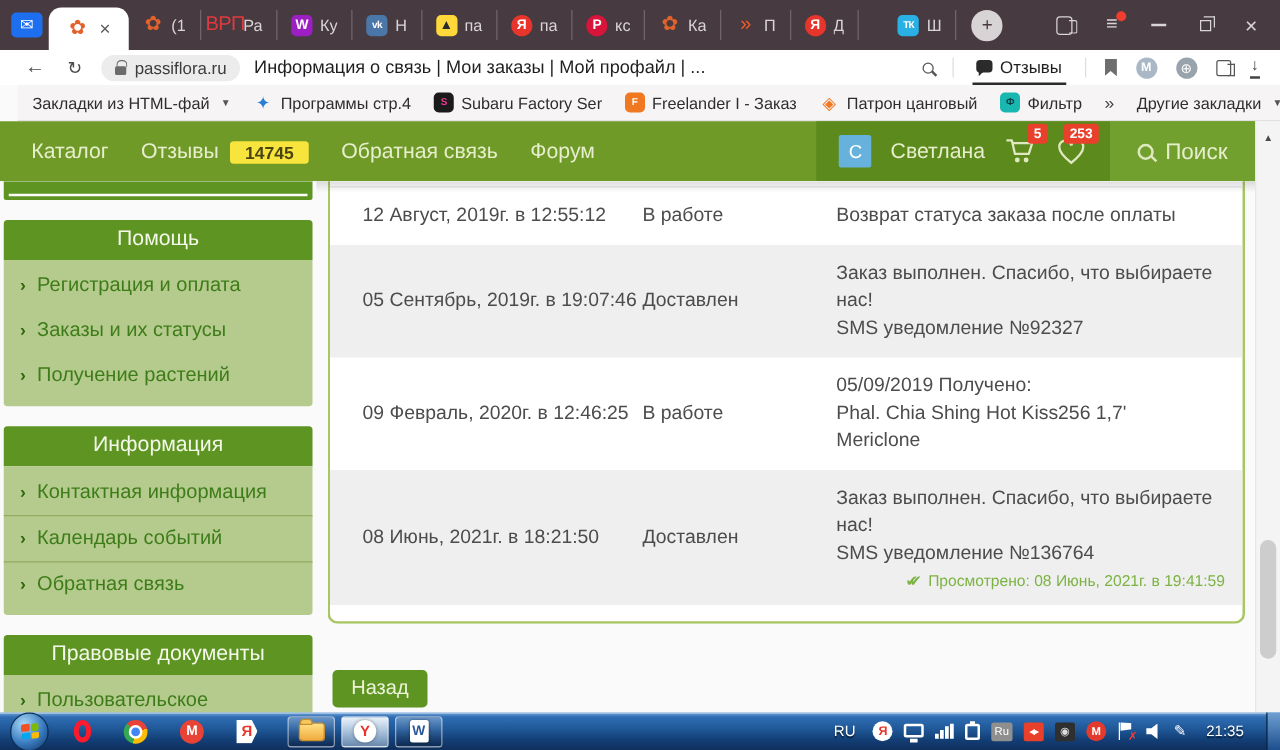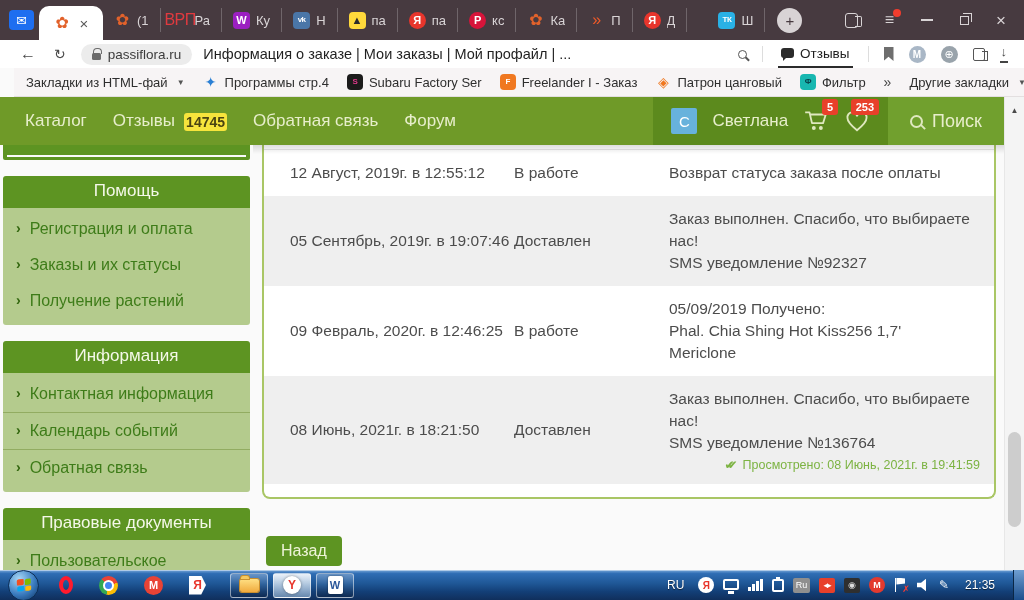--- a/index.html
+++ b/index.html
@@ -56,21 +56,21 @@
   .bm{display:flex;align-items:center;gap:6px;white-space:nowrap}
   .bm .fav{width:16px;height:16px}
   .bm .fav.nobg{font-size:14px}
   .caret{font-size:8px;color:#555;margin-left:3px}
   .bm-overflow{margin-left:auto;color:#444;font-size:14px}
 
   
   .siteheader{position:absolute;top:97px;left:0;width:1004px;height:48px;background:#6f9a28;display:flex;align-items:stretch;color:#e7eecb}
   .site-nav{display:flex;align-items:center;padding-left:12px}
   .nav-item{display:flex;align-items:flex-end;gap:9px;padding:0 13px;font-size:17px;color:#e7eecb;cursor:pointer}
-  .nav-badge{background:#f7e43c;color:#4a4412;font-size:14px;padding:1px 2px;border-radius:3px;font-weight:bold}
+  .nav-badge{background:#f7e43c;color:#4a4412;font-size:14px;padding:1px 12px;border-radius:3px;font-weight:bold}
   .user-block{margin-left:auto;background:#5c8a1d;display:flex;align-items:center;gap:15px;padding:0 18px}
   .avatar{width:26px;height:26px;background:#67b2dc;color:#fff;font-size:15px;display:flex;align-items:center;justify-content:center;border-radius:2px}
   .user-name{font-size:17px}
   .iconwrap{position:relative;display:flex;align-items:center}
   .hbadge{position:absolute;top:-10px;right:-9px;background:#e8402a;color:#fff;font-size:11px;font-weight:bold;padding:1px 5px;border-radius:3px;line-height:1.3}
   .search-block{background:#71a02e;display:flex;align-items:center;gap:9px;padding:0 22px;font-size:18px}
   .mag.big{width:13px;height:13px;border-width:2px;border-color:#dfe8bf}
   .mag.big::after{width:6px;height:2px;background:#dfe8bf;right:-5px;bottom:-2px}
 
   
@@ -212,21 +212,21 @@
     </div>
   </div>
 
   <div class="addressbar">
     <span class="nav-arrow">←</span>
     <span class="reload">↻</span>
     <div class="url-pill">
       <span class="lock"></span>
       <span>passiflora.ru</span>
     </div>
-    <div class="page-title">Информация о заказе | Мои заказы | Мой профайл | ...</div>
+    <div class="page-title">Информация о связь | Мои заказы | Мой профайл | ...</div>
     <div class="abar-right">
       <span class="mag"></span>
       <span class="vsep"></span>
       <div class="reviews-chip">
         <span class="bubble"></span>
         <span>Отзывы</span>
       </div>
       <span class="vsep"></span>
       <span class="ribbon"></span>
       <span class="m-circle">M</span>

